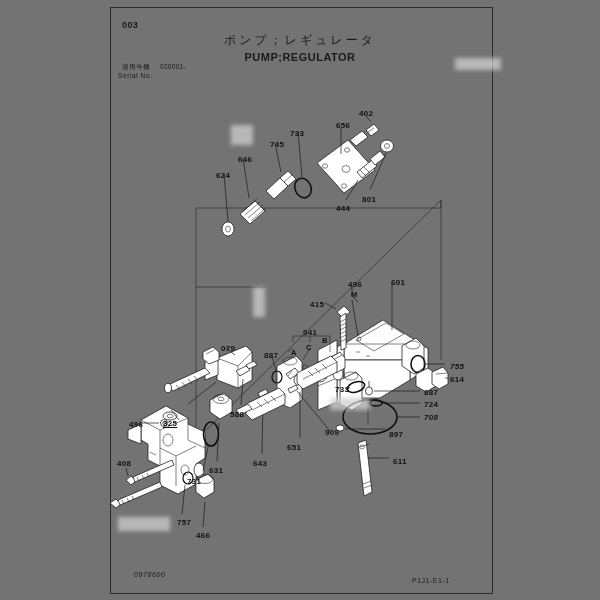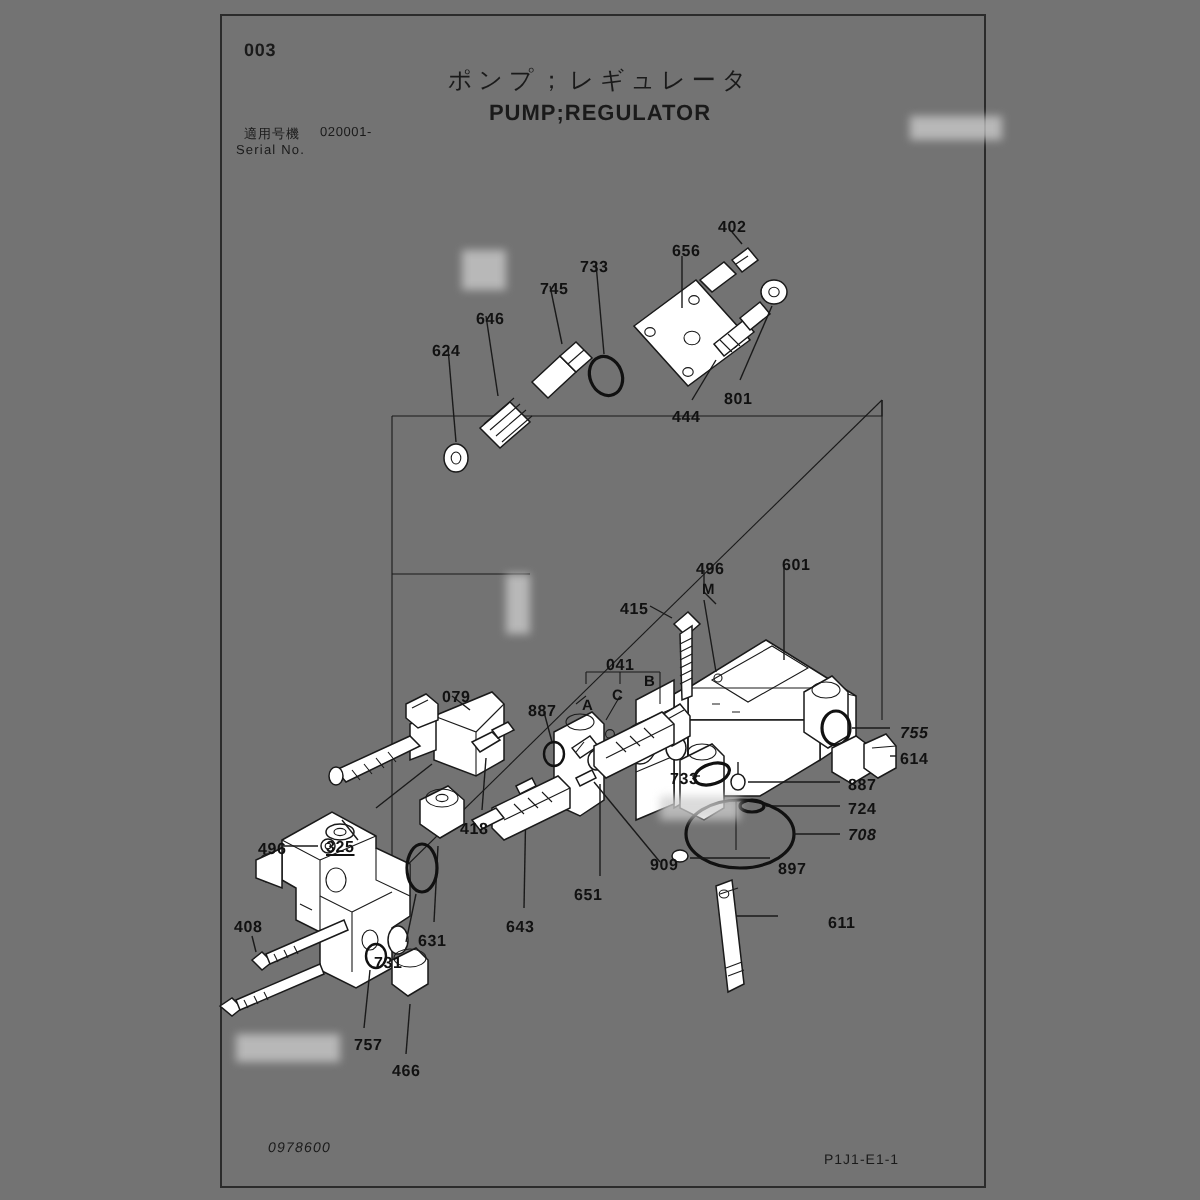--- a/index.html
+++ b/index.html
@@ -353,31 +353,31 @@
       <div class="cal" style="left: 310px; top: 301px;">415</div>
       <div class="cal" style="left: 303px; top: 329px;">041</div>
       <div class="cal" style="left: 221px; top: 345px;">079</div>
       <div class="cal" style="left: 264px; top: 352px;">887</div>
       <div class="cal" style="left: 450px; top: 363px; font-style: italic;">755</div>
       <div class="cal" style="left: 450px; top: 376px;">614</div>
       <div class="cal" style="left: 424px; top: 389px;">887</div>
       <div class="cal" style="left: 424px; top: 401px;">724</div>
       <div class="cal" style="left: 424px; top: 414px; font-style: italic;">708</div>
       <div class="cal" style="left: 335px; top: 386px;">733</div>
-      <div class="cal" style="left: 230px; top: 411px;">418</div>
+      <div class="cal" style="left: 230px; top: 411px;">588</div>
       <div class="cal" style="left: 163px; top: 420px; text-decoration: underline;">325</div>
       <div class="cal" style="left: 129px; top: 421px;">496</div>
       <div class="cal" style="left: 117px; top: 460px;">408</div>
       <div class="cal" style="left: 287px; top: 444px;">651</div>
       <div class="cal" style="left: 325px; top: 429px;">909</div>
       <div class="cal" style="left: 253px; top: 460px;">643</div>
       <div class="cal" style="left: 209px; top: 467px;">631</div>
       <div class="cal" style="left: 187px; top: 478px;">731</div>
       <div class="cal" style="left: 389px; top: 431px;">897</div>
-      <div class="cal" style="left: 393px; top: 458px; margin-left: 21px;">611</div>
+      <div class="cal" style="left: 393px; top: 458px;">611</div>
       <div class="cal" style="left: 177px; top: 519px;">757</div>
       <div class="cal" style="left: 196px; top: 532px;">466</div>
     </div>
   <div id="sublabel-layer">
       <div class="sub" style="left: 291px; top: 349px;">A</div>
       <div class="sub" style="left: 322px; top: 337px;">B</div>
       <div class="sub" style="left: 306px; top: 344px;">C</div>
       <div class="sub" style="left: 351px; top: 291px;">M</div>
     </div>
 

